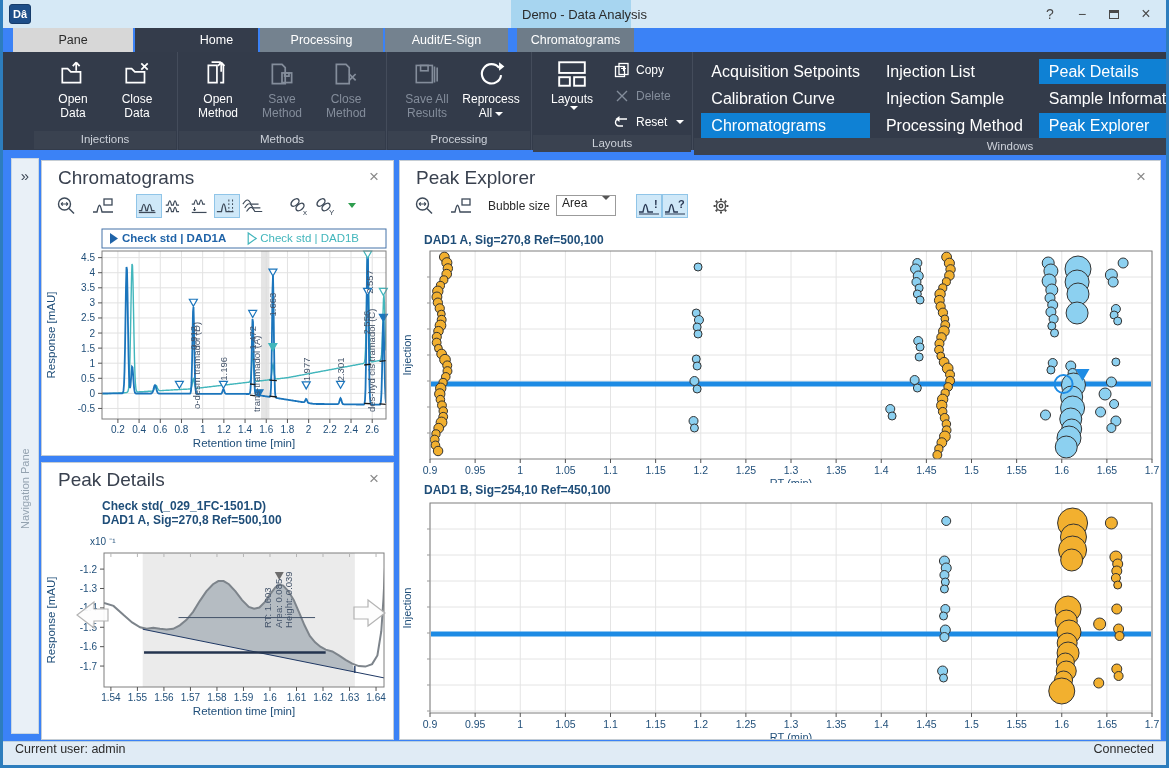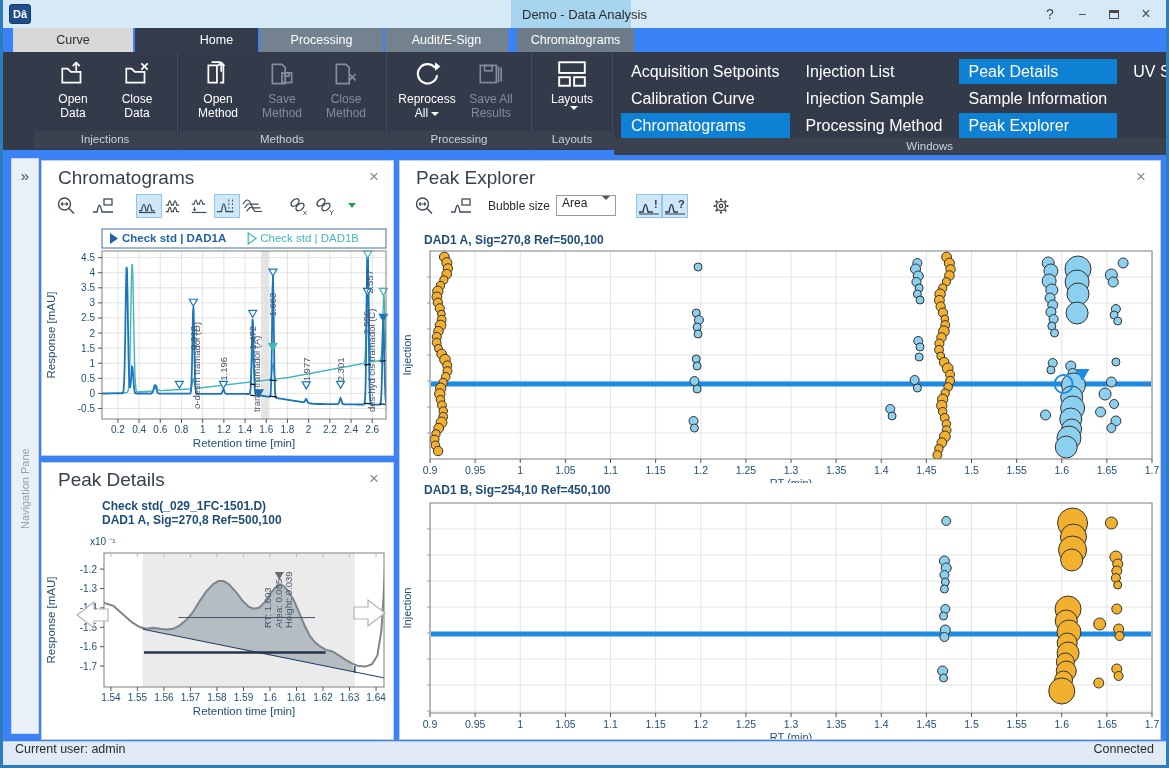--- a/index.html
+++ b/index.html
@@ -82,21 +82,21 @@
       <div class="wbtn">?</div>
       <div class="wbtn">−</div>
       <div class="wbtn">
           <span class="maxbox"></span>
         </div>
       <div class="wbtn" style="font-size:16px;">×</div>
     </div>
   </div>
 
   <div class="tabrow">
-    <div class="tab file">Curve</div>
+    <div class="tab file">Pane</div>
     <div class="tab active">Home</div>
     <div class="tab">Processing</div>
     <div class="tab">Audit/E-Sign</div>
     <div class="tab ctx">Chromatograms</div>
   </div>
 
   <div class="ribbon">
     <div class="rgroup">
       <div class="rgroup-content">
         <div class="rbtn">
@@ -145,52 +145,76 @@
           </svg>
           <span>Close</span>
           <span>Method</span>
         </div>
       </div>
       <div class="rgroup-label">Methods</div>
     </div>
 
     <div class="rgroup">
       <div class="rgroup-content">
-        <div class="rbtn">
-          <svg width="30" height="30" viewBox="0 0 28 28" fill="none" stroke="currentColor" stroke-width="2">
-            <path d="M21.5,8.2 A9,9 0 1 0 23.4,15"></path>
-              <polygon points="21.5,3 21.5,11 26.5,7" fill="currentColor" stroke="none"></polygon>
-          </svg>
-          <span>Reprocess</span>
-          <span><span>All</span><span class="chev"></span></span>
-        </div>
         <div class="rbtn disabled">
           <svg width="30" height="30" viewBox="0 0 28 28" fill="none" stroke="currentColor" stroke-width="1.5">
             <rect x="4" y="6" width="15" height="16"></rect>
               <rect x="8" y="6" width="7" height="5"></rect>
               <path d="M21,7 v15 M23.5,8 v13"></path>
           </svg>
           <span>Save All</span>
           <span>Results</span>
+        </div>
+        <div class="rbtn">
+          <svg width="30" height="30" viewBox="0 0 28 28" fill="none" stroke="currentColor" stroke-width="2">
+            <path d="M21.5,8.2 A9,9 0 1 0 23.4,15"></path>
+              <polygon points="21.5,3 21.5,11 26.5,7" fill="currentColor" stroke="none"></polygon>
+          </svg>
+          <span>Reprocess</span>
+          <span><span>All</span><span class="chev"></span></span>
         </div>
       </div>
       <div class="rgroup-label">Processing</div>
     </div>
 
     <div class="rgroup">
       <div class="rgroup-content">
         <div class="lay-wrap">
           <div class="rbtn">
             <svg width="32" height="30" viewBox="0 0 30 28" fill="none" stroke="currentColor" stroke-width="1.8">
               <rect x="3" y="3" width="24" height="10"></rect>
                 <rect x="3" y="17" width="10" height="8"></rect>
                 <rect x="17" y="17" width="10" height="8"></rect>
             </svg>
             <span>Layouts</span>
             <span class="chev"></span>
+          </div>
+          <div class="smallcol">
+            <div class="sbtn">
+              <svg width="16" height="16" viewBox="0 0 16 16" fill="none" stroke="currentColor" stroke-width="1.3">
+                <rect x="5" y="1.5" width="9" height="11"></rect>
+                  <rect x="1.5" y="4.5" width="9" height="10"></rect>
+                  <path d="M9.5,4 v5 M7,6.5 h5" stroke-width="1.1"></path>
+              </svg>
+                <span>Copy</span>
+            </div>
+            <div class="sbtn disabled">
+              <svg width="16" height="16" viewBox="0 0 16 16" fill="none" stroke="currentColor" stroke-width="1.4">
+                <path d="M3,3 l10,10 M13,3 l-10,10"></path>
+              </svg>
+                <span>Delete</span>
+            </div>
+            <div class="sbtn">
+              <svg width="16" height="16" viewBox="0 0 16 16" fill="none" stroke="currentColor" stroke-width="1.4">
+                <path d="M13,5 h-8 a3.5,3.5 0 0 0 0,7 h4"></path>
+                  <polygon points="5.5,2 5.5,8 1.5,5" fill="currentColor" stroke="none"></polygon>
+              </svg>
+                <span>Reset</span>
+              <span class="chev"></span>
+            </div>
           </div>
         </div>
       </div>
       <div class="rgroup-label">Layouts</div>
     </div>
 
     <div class="rgroup" style="border-right:none;flex:1;">
       <div class="rgroup-content" style="justify-content:center;">
         <div class="wingrid">
           <div class="winbtn">Acquisition Setpoints</div>

